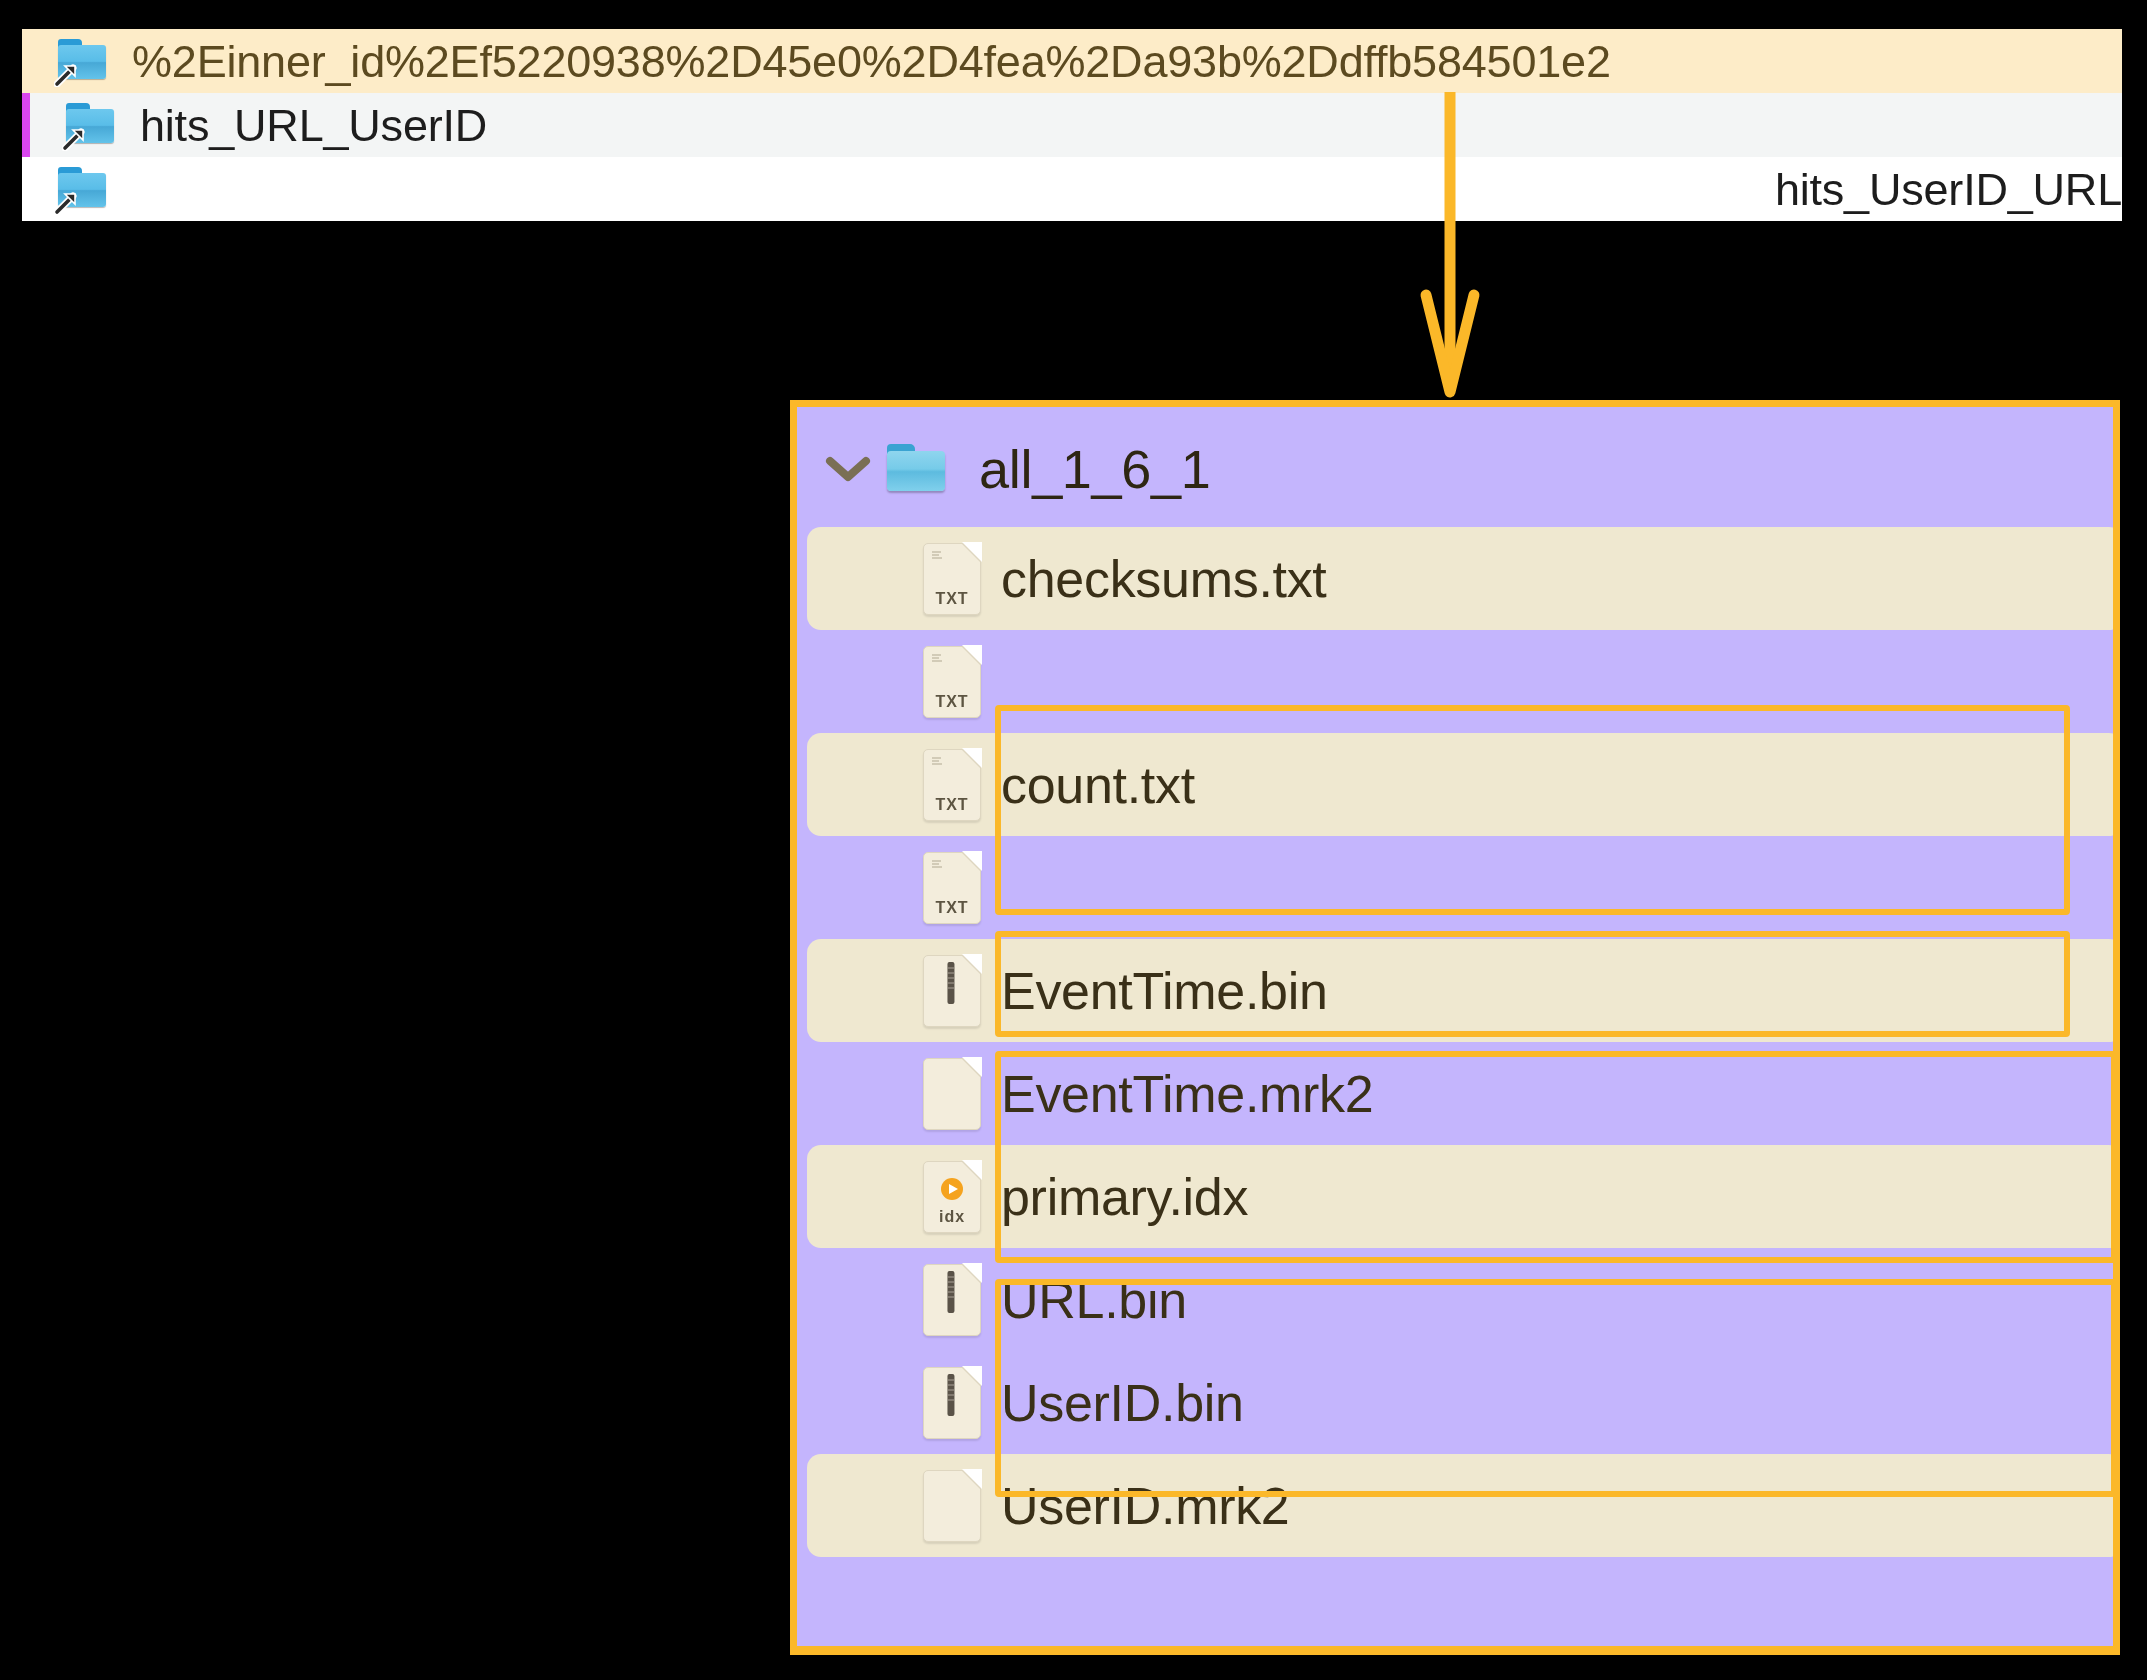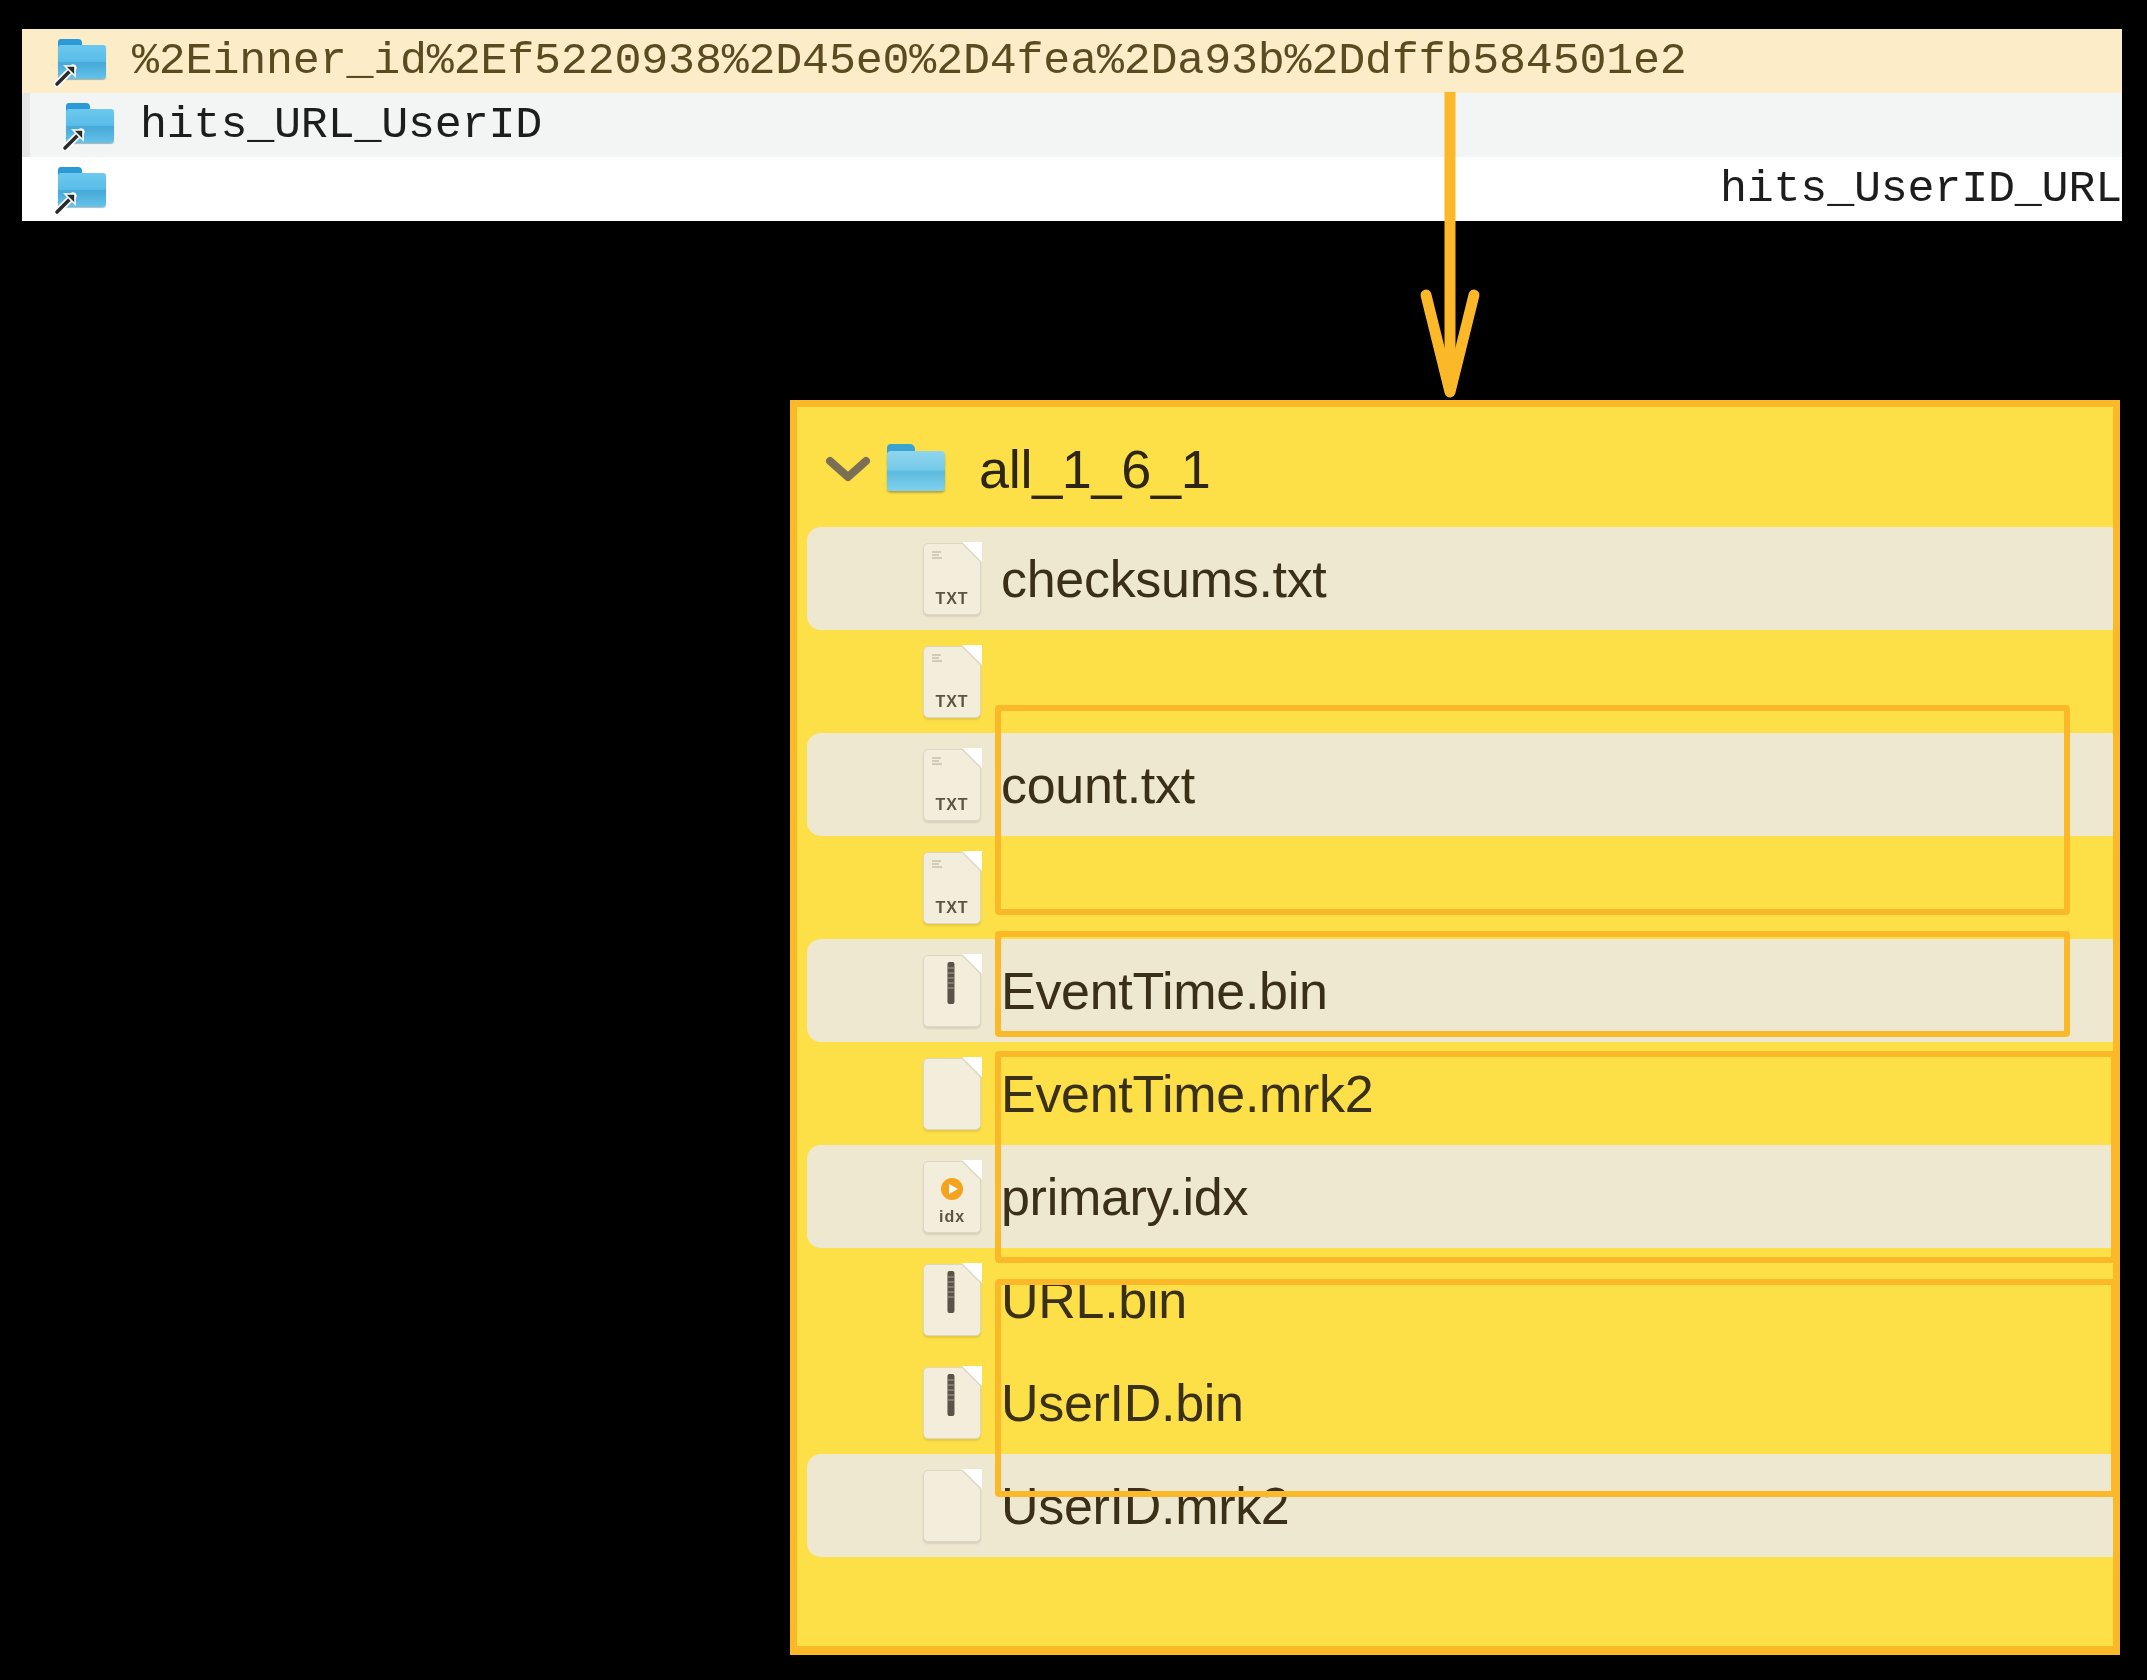--- a/index.html
+++ b/index.html
@@ -16,23 +16,22 @@
     -webkit-font-smoothing: antialiased;
   }
 
   
   #top-list {
     position: absolute;
     left: 22px;
     top: 29px;
     width: 2100px;
     height: 192px;
-    background: #e5e5e5;
+    background: #d946ef;
     overflow: hidden;
-    font-family: Liberation Mono, monospace;
   }
   .tl-row {
     height: 64px;
     display: flex;
     align-items: center;
     padding-left: 34px;
     box-sizing: border-box;
     white-space: nowrap;
   }
   .tl-row.sel    { background: #fdecc8; }
@@ -85,21 +84,21 @@
     height: 320px;
   }
 
   
   #detail-panel {
     position: absolute;
     left: 790px;
     top: 400px;
     width: 1330px;
     height: 1255px;
-    background: #fde047;
+    background: #c4b5fd;
     border: 7px solid #fbb829;
     border-bottom-width: 9px;
     box-sizing: border-box;
     overflow: hidden;
   }
   #panel-rows {
     position: relative;
     padding-top: 4px;
   }
 

